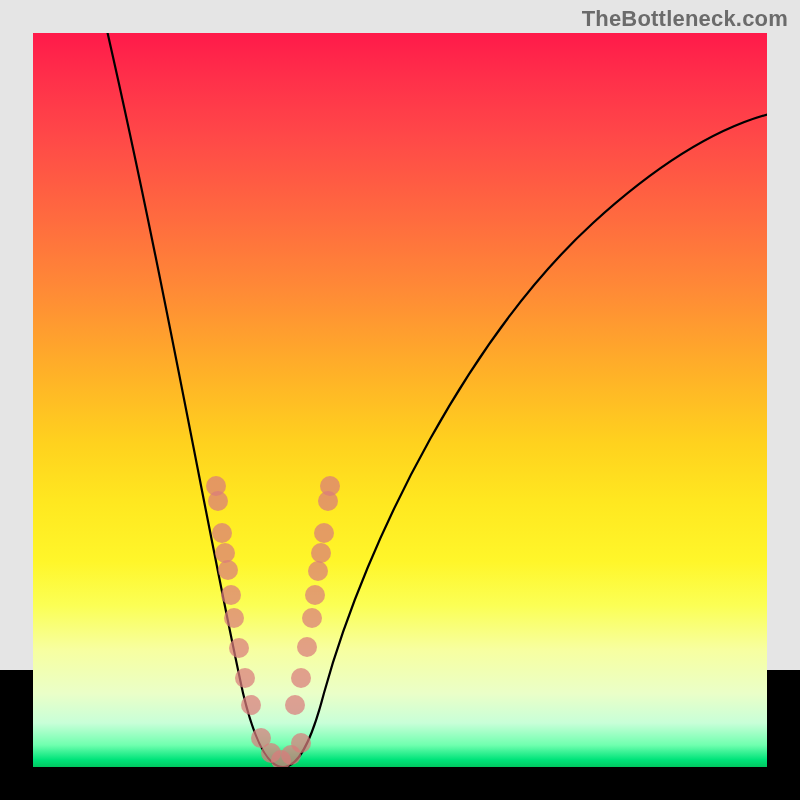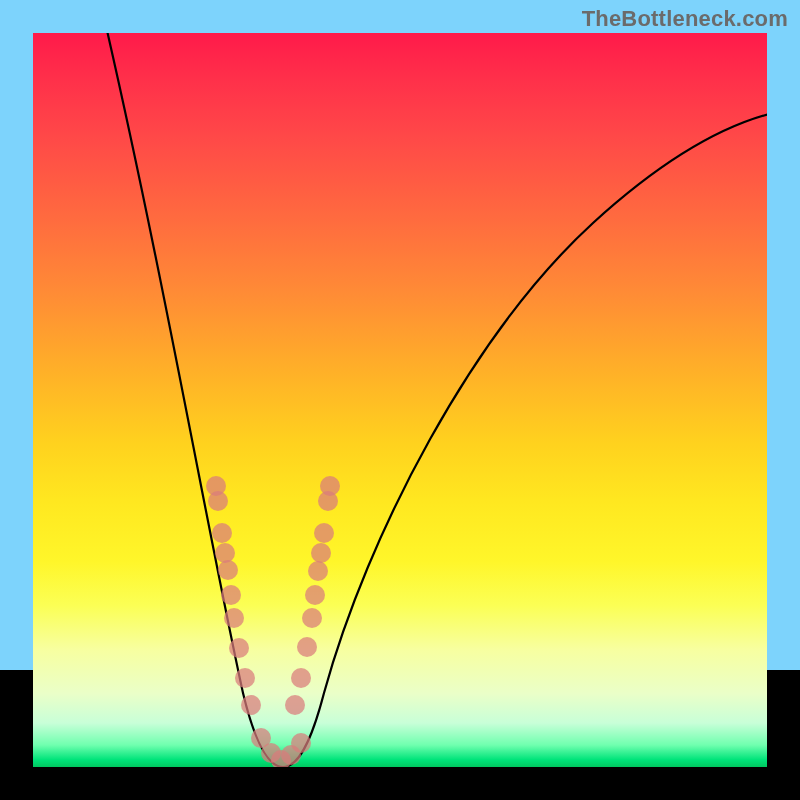--- a/index.html
+++ b/index.html
@@ -9,21 +9,21 @@
     height: 800px;
     background: #000;
     overflow: hidden;
   }
   .frame {
     position: absolute;
     top: 0;
     left: 0;
     width: 800px;
     height: 670px;
-    background: #7dd3fc;
+    background: #e5e5e5;
   }
   .plot {
     position: absolute;
     top: 33px;
     left: 33px;
     width: 734px;
     height: 734px;
     overflow: hidden;
   }
   .gradient {

